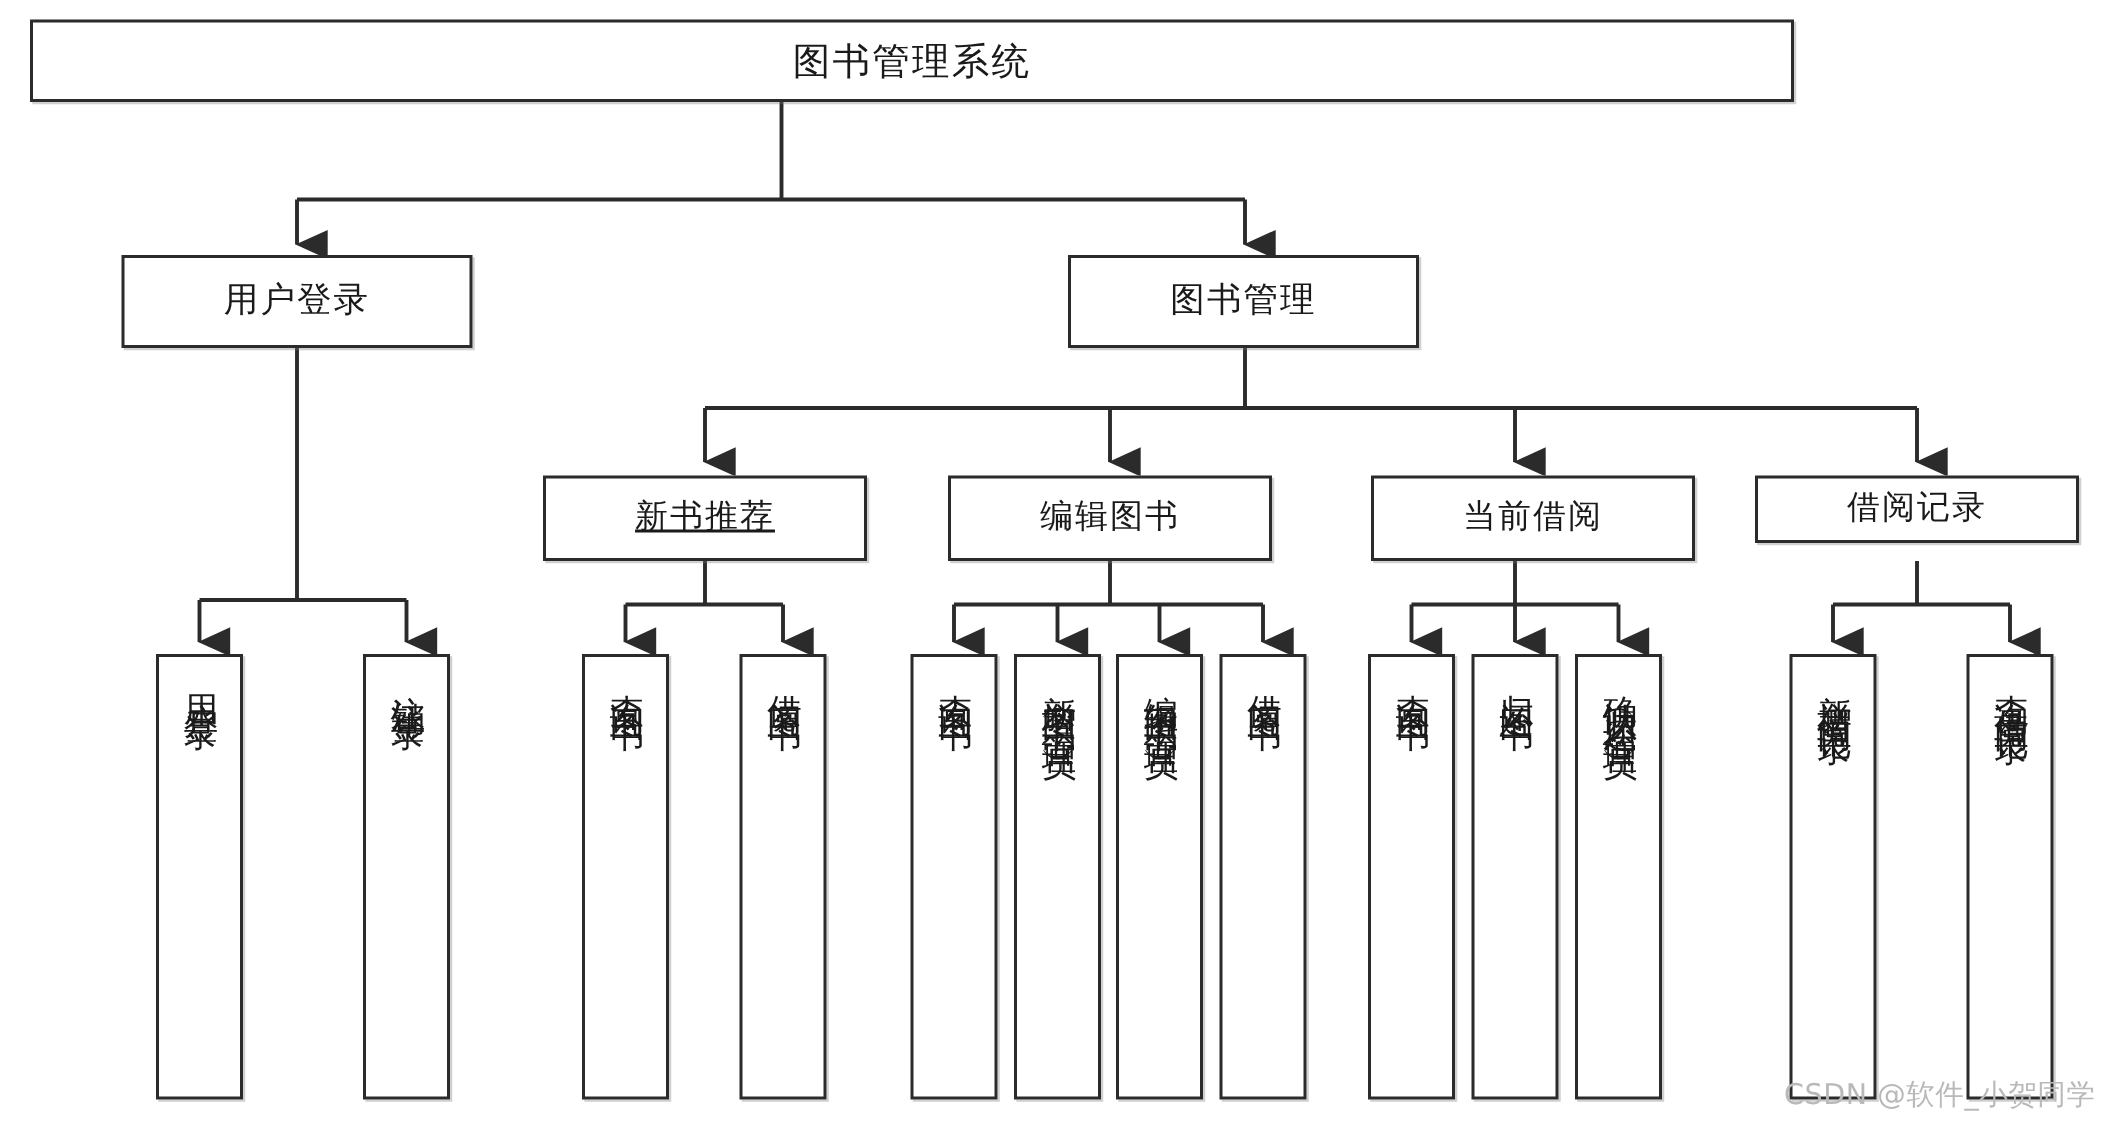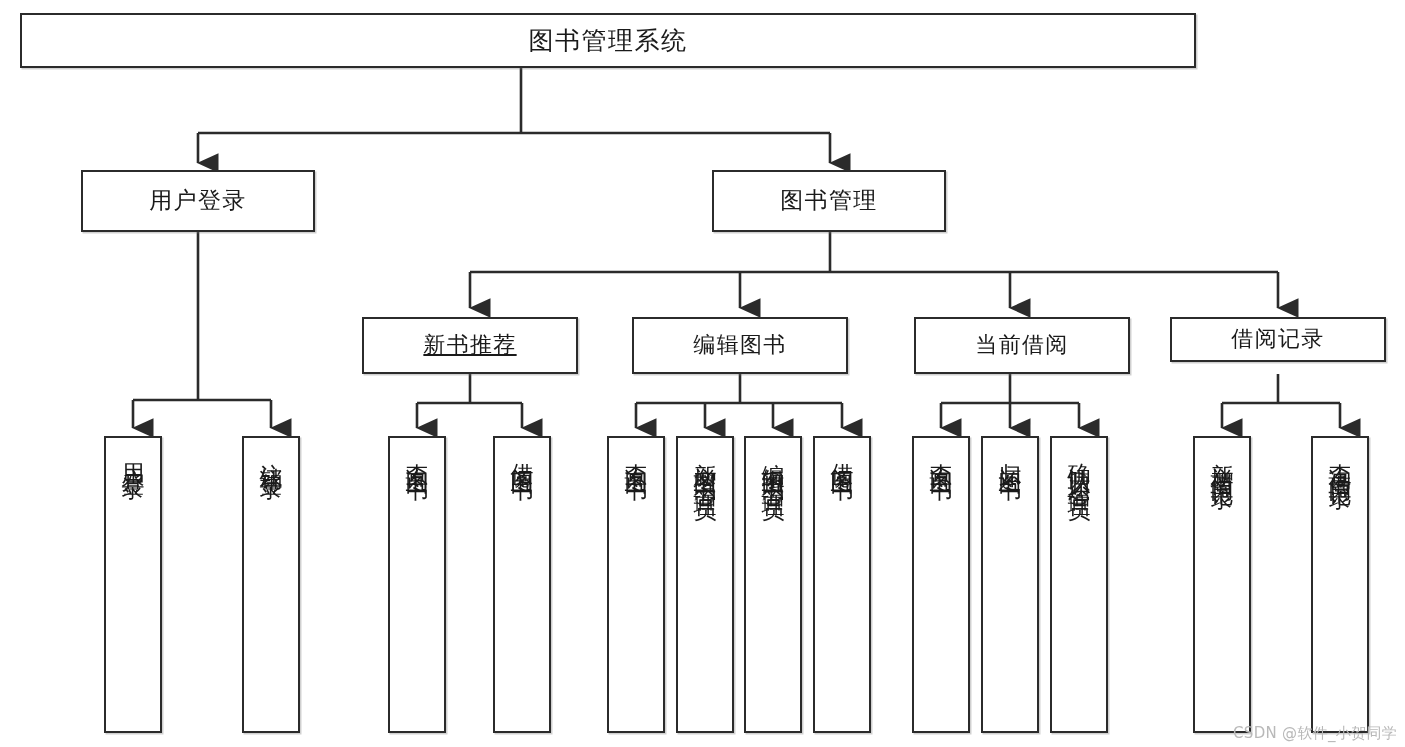--- a/index.html
+++ b/index.html
@@ -53,21 +53,21 @@
     text-orientation: upright;
     font-size: 23px;
     letter-spacing: 0.22em;
     line-height: 1;
     white-space: nowrap;
   }
   #watermark {
     position: absolute;
     right: 8px;
     bottom: 4px;
-    font-size: 15px;
+    font-size: 19px;
     color: #b9b9b9;
     letter-spacing: 0.02em;
     white-space: nowrap;
     font-family: "DejaVu Sans", "Liberation Sans", sans-serif;
   }
 </style>
 </head>
 <body>
 
 <div id="canvas">

